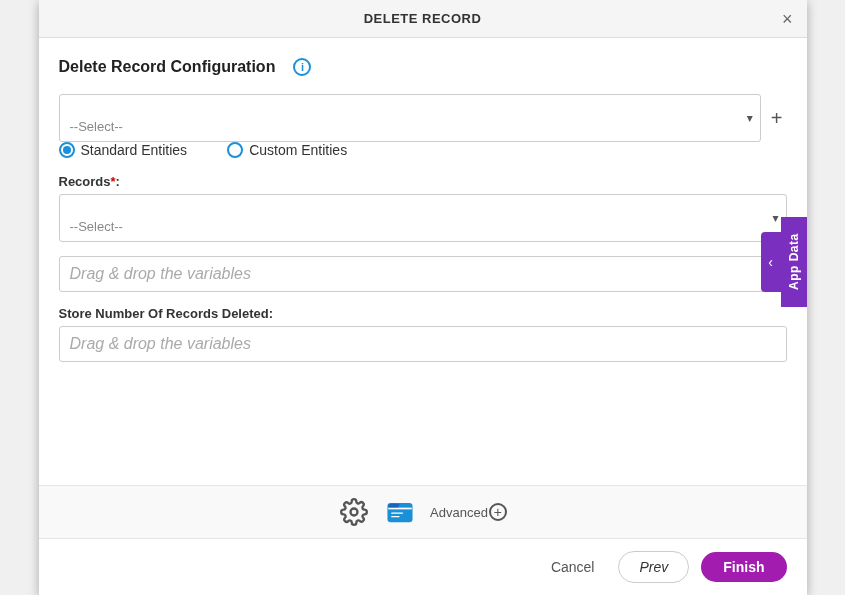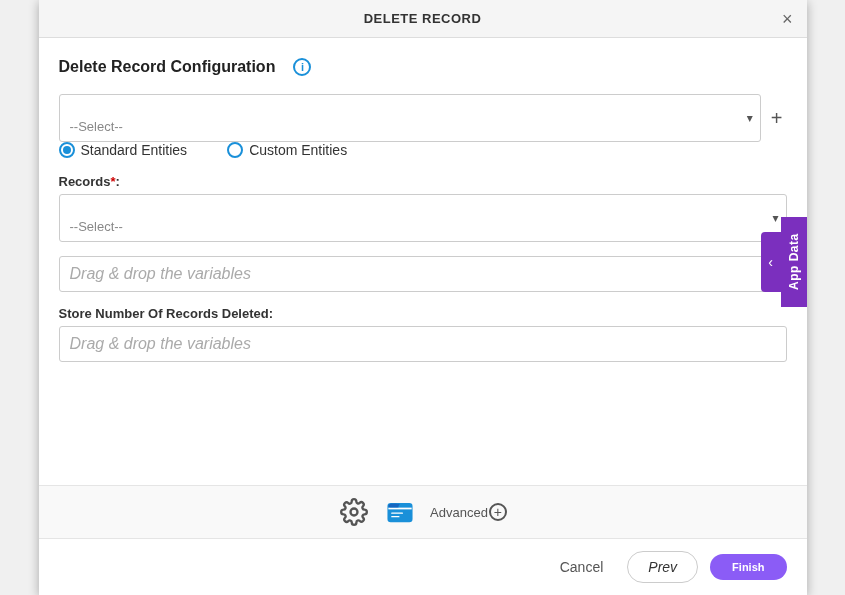--- a/index.html
+++ b/index.html
@@ -239,24 +239,24 @@
       background: #fff;
       border: 1px solid #ccc;
       border-radius: 20px;
       font-size: 14px;
       color: #333;
       cursor: pointer;
       padding: 7px 20px;
       font-style: italic;
     }
     .btn-finish {
-      background: #8b5cf6;
+      background: #a21caf;
       border: none;
       border-radius: 20px;
-      font-size: 11px;
+      font-size: 14px;
       color: #fff;
       cursor: pointer;
       padding: 7px 22px;
       font-weight: bold;
     }
     .sidebar-tab-container {
       position: absolute;
       right: 0;
       top: 50%;
       transform: translateY(-50%);

